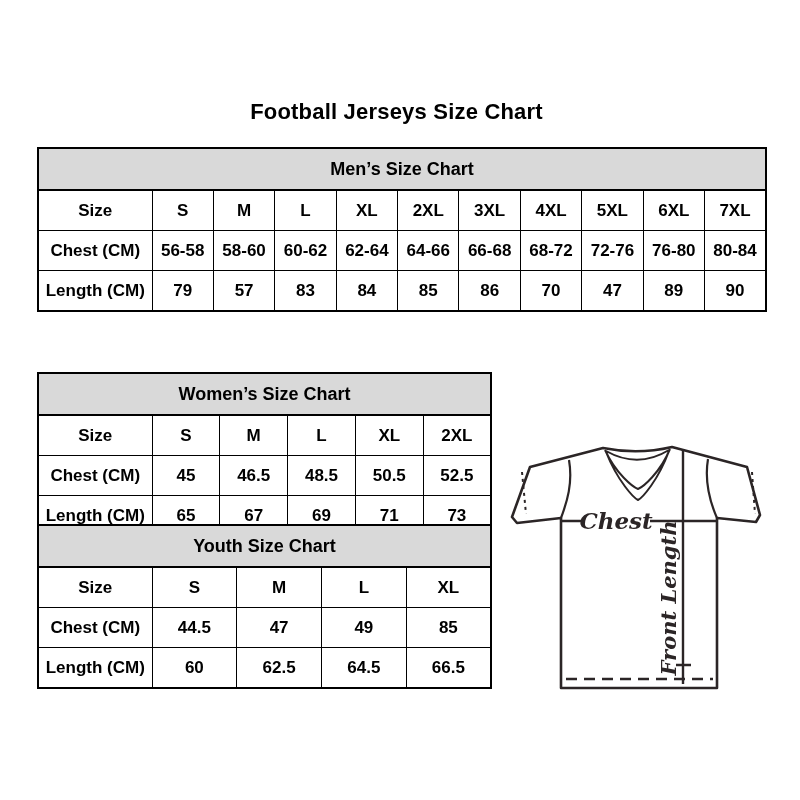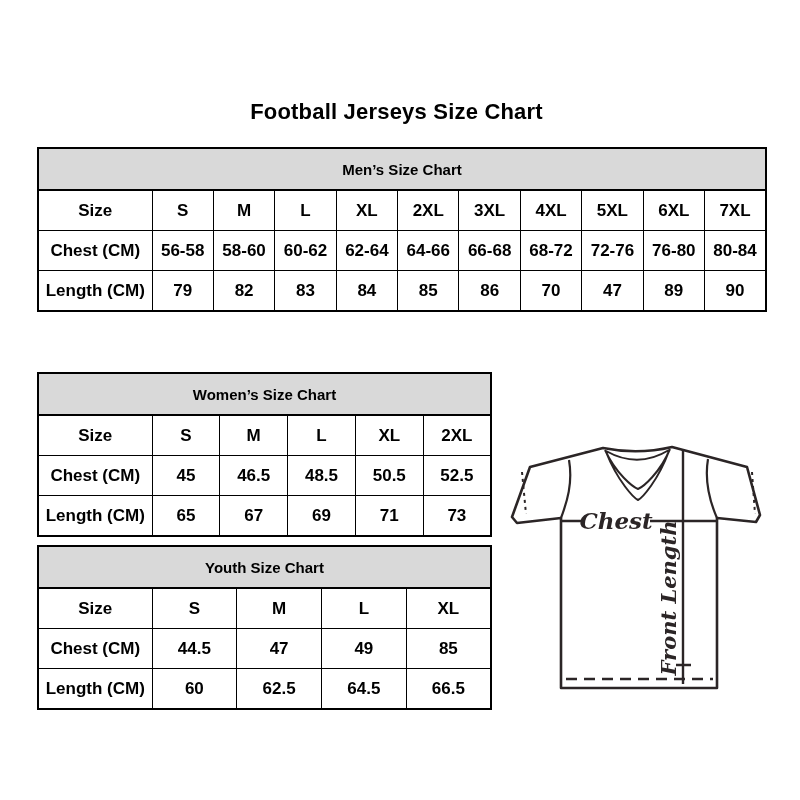--- a/index.html
+++ b/index.html
@@ -14,25 +14,25 @@
   .tbl-host{position:absolute;}
   .tbl-host table{
     border-collapse:collapse;table-layout:fixed;width:100%;
     border:2px solid #000;
   }
   .tbl-host td{
     border:1px solid #000;text-align:center;vertical-align:middle;
     font-weight:bold;font-size:17px;height:39px;padding:0 2px;overflow:hidden;
   }
   .tbl-host td.section-header{
-    background:#d9d9d9;font-size:15px;height:40px;border-bottom:2px solid #000;
+    background:#d9d9d9;font-size:18px;height:40px;border-bottom:2px solid #000;
   }
   #tbl-mens{left:37px;top:147px;width:730px;}
   #tbl-womens{left:37px;top:372px;width:455px;}
-  #tbl-youth{left:37px;top:545px;width:455px;border-radius:11px;}
+  #tbl-youth{left:37px;top:524px;width:455px;border-radius:11px;}
   col.col-label{width:114px;}
   .jersey-wrap{position:absolute;left:505px;top:438px;width:270px;height:265px;}
   .jersey-line{stroke:#2b2526;fill:none;}
   .jersey-label{
     font-family:"DejaVu Serif", serif;font-style:italic;font-weight:bold;
     fill:#2b2526;
   }
 </style>
 </head>
 <body>
@@ -82,21 +82,21 @@
             <td>64-66</td>
             <td>66-68</td>
             <td>68-72</td>
             <td>72-76</td>
             <td>76-80</td>
             <td>80-84</td>
           </tr>
           <tr>
             <td>Length (CM)</td>
             <td>79</td>
-            <td>82</td>
+            <td>57</td>
             <td>83</td>
             <td>84</td>
             <td>85</td>
             <td>86</td>
             <td>70</td>
             <td>47</td>
             <td>89</td>
             <td>90</td>
           </tr>
         </tbody>

